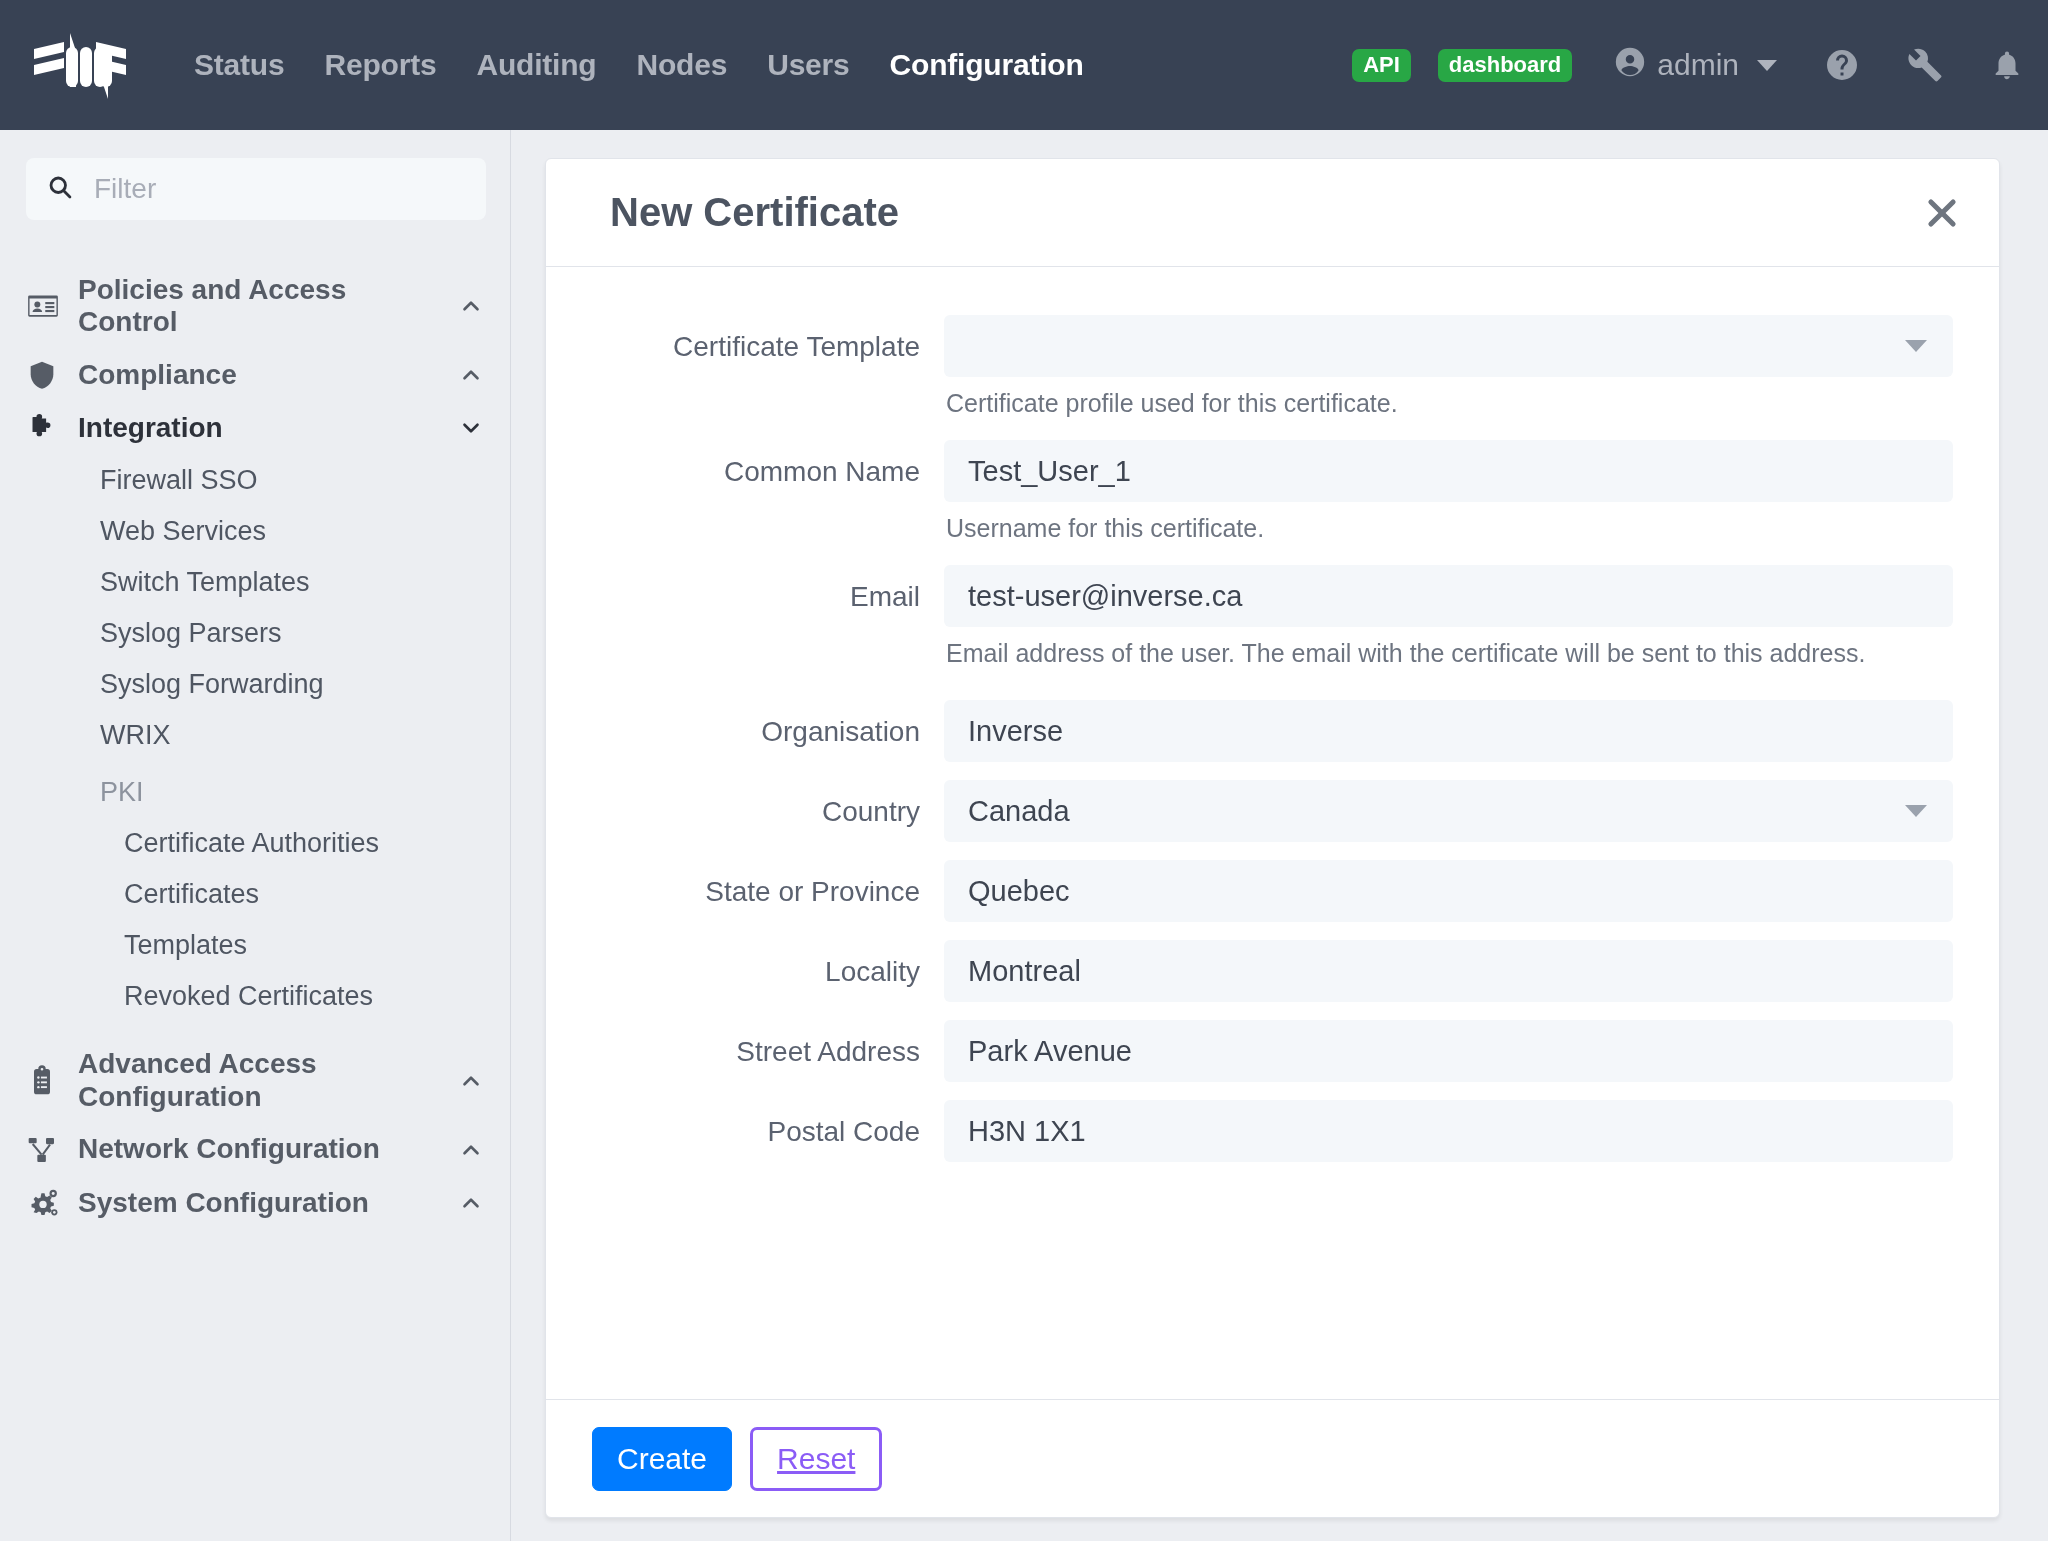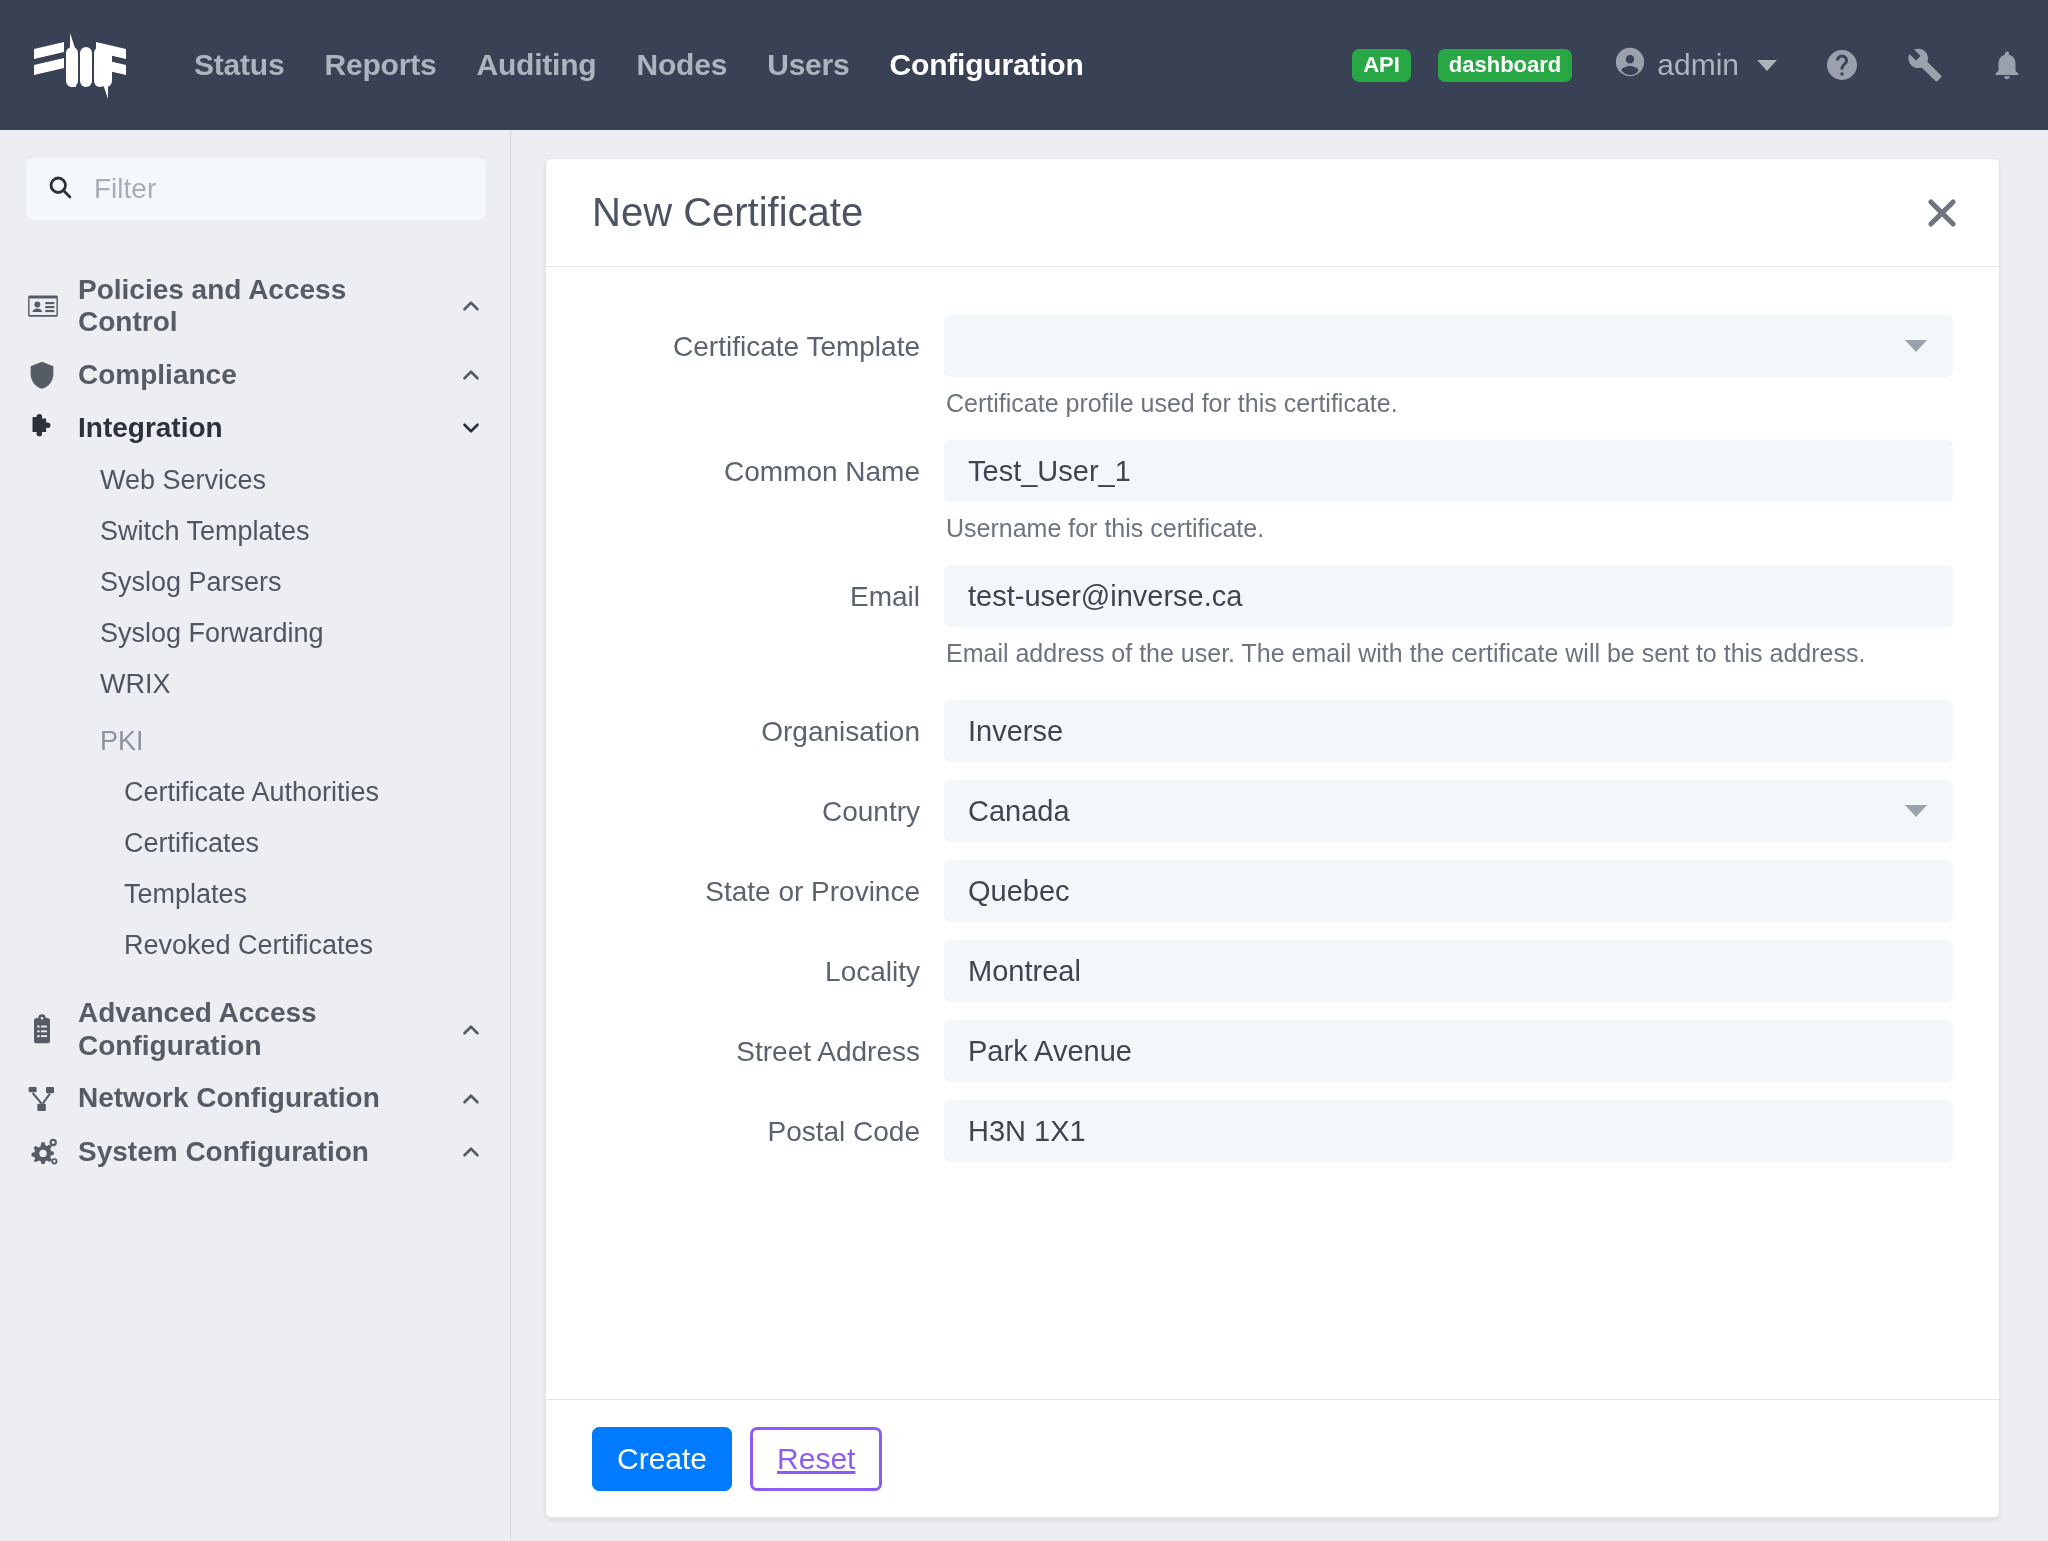--- a/index.html
+++ b/index.html
@@ -98,21 +98,21 @@
     border: 1px solid #e1e4ea;
     border-radius: 6px;
     box-shadow: 0 3px 4px rgba(0,0,0,0.07);
     height: 1360px;
     display: flex; flex-direction: column;
   }
   .card-head {
     height: 108px; border-bottom: 1px solid #e1e4ea;
     display:flex; align-items:center; padding: 0 38px 0 46px;
   }
-  .card-title { font-size: 40px; color: #4c5461; font-weight: 400; }
+  .card-title { font-size: 40px; color: #4c5461; font-weight: 700; margin-left: 18px; }
   .close-x { margin-left: auto; cursor: pointer; display:flex; align-items:center; }
 
   .card-body { flex: 1; padding: 48px 46px 0 46px; }
   .card-foot {
     border-top: 1px solid #e1e4ea; height: 118px;
     display:flex; align-items:center; padding: 0 46px; gap: 18px;
   }
 
   .row { display: flex; align-items: flex-start; margin-bottom: 18px; }
   .row .lbl {
@@ -259,20 +259,21 @@
         </svg>
       </span>
       <span class="glabel">Integration</span>
       <span class="chev">
         <svg width="26" height="26" viewBox="0 0 24 24" fill="none" stroke="#2d313a" stroke-width="2.4" stroke-linecap="round" stroke-linejoin="round">
             <polyline points="6 9 12 15 18 9"></polyline>
           </svg>
       </span>
     </div>
 
+    <div class="sub">Firewall SSO</div>
     <div class="sub">Web Services</div>
     <div class="sub">Switch Templates</div>
     <div class="sub">Syslog Parsers</div>
     <div class="sub">Syslog Forwarding</div>
     <div class="sub">WRIX</div>
 
     <div class="sub-head">PKI</div>
     <div class="sub2">Certificate Authorities</div>
     <div class="sub2">Certificates</div>
     <div class="sub2">Templates</div>

